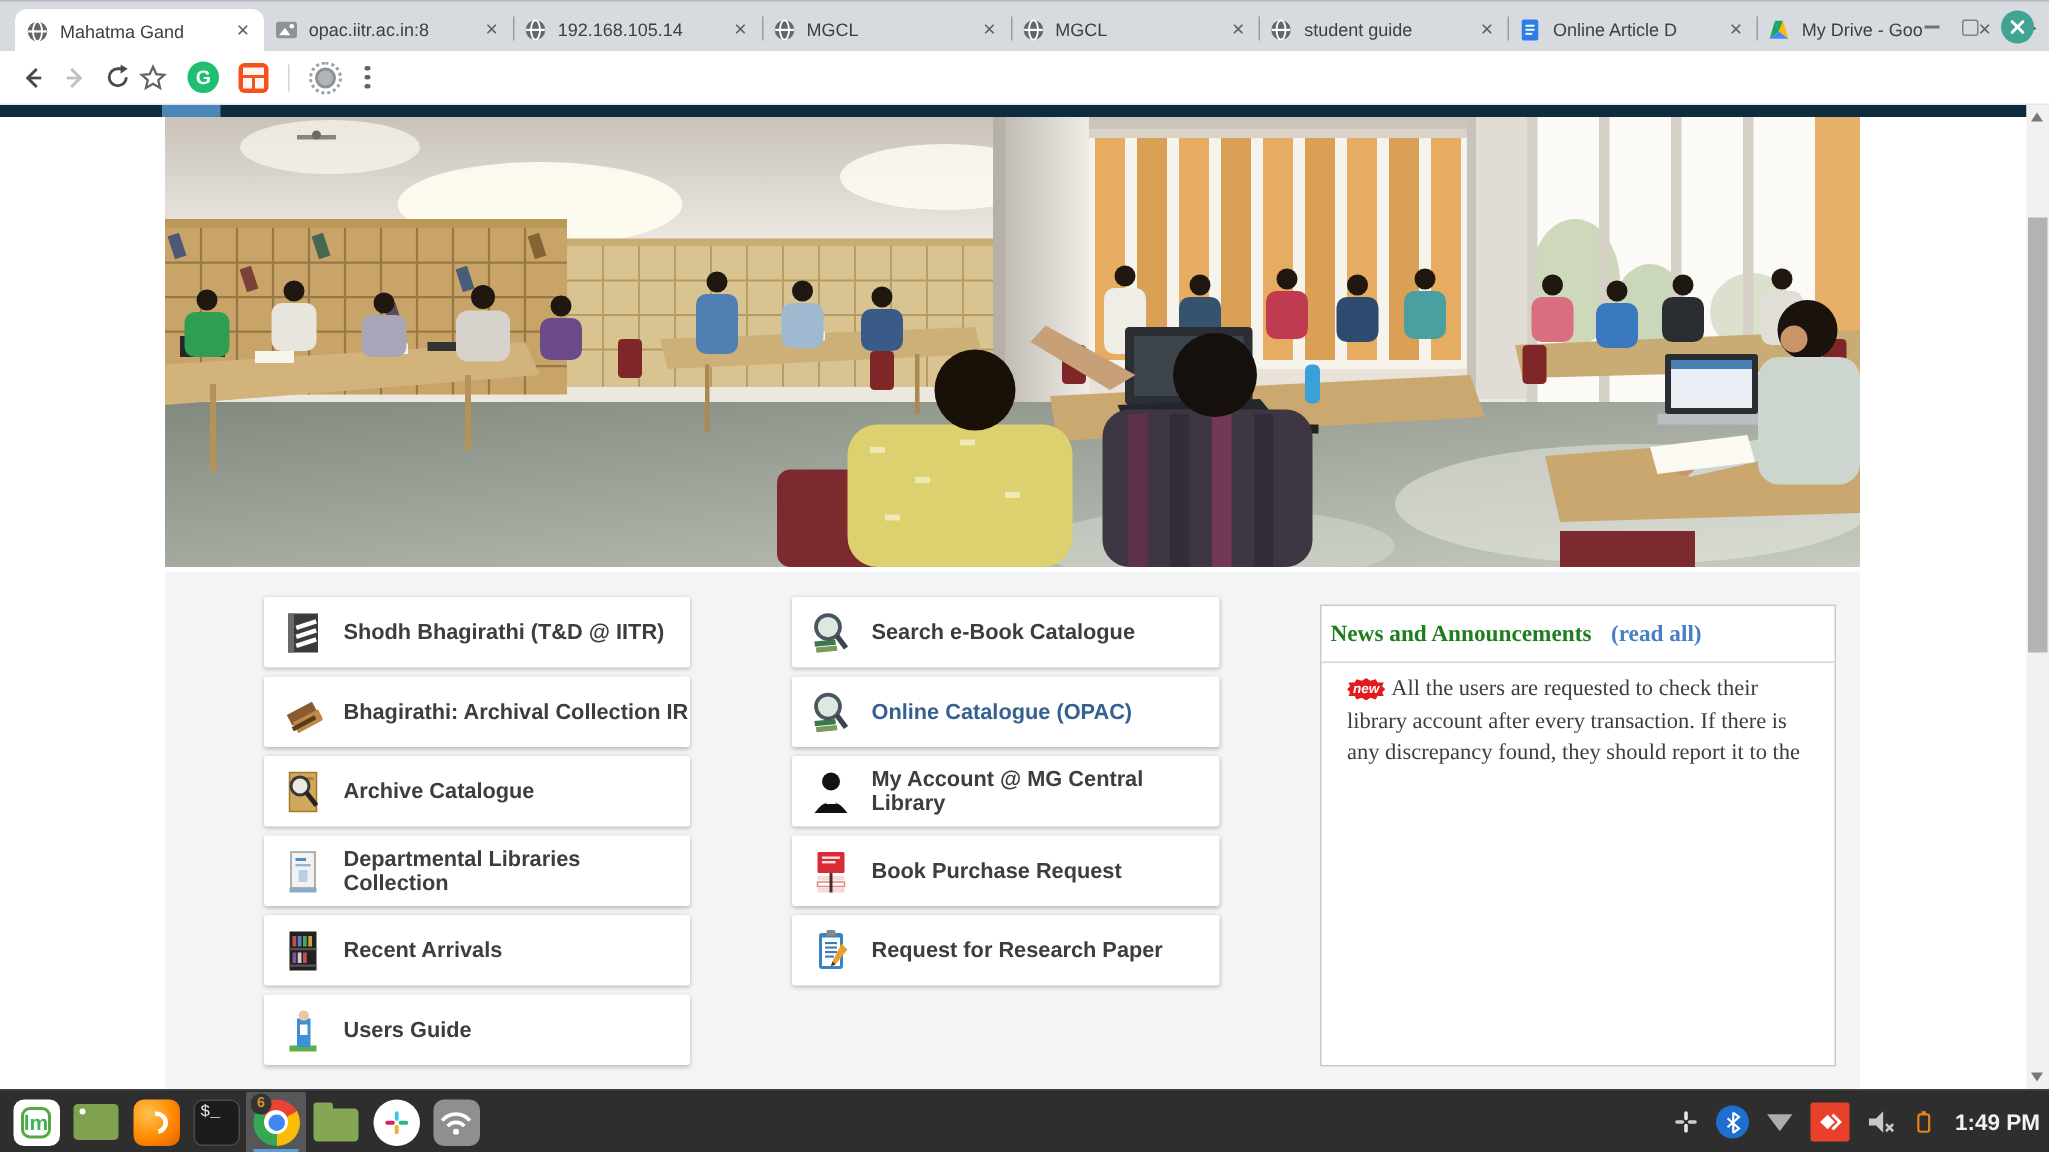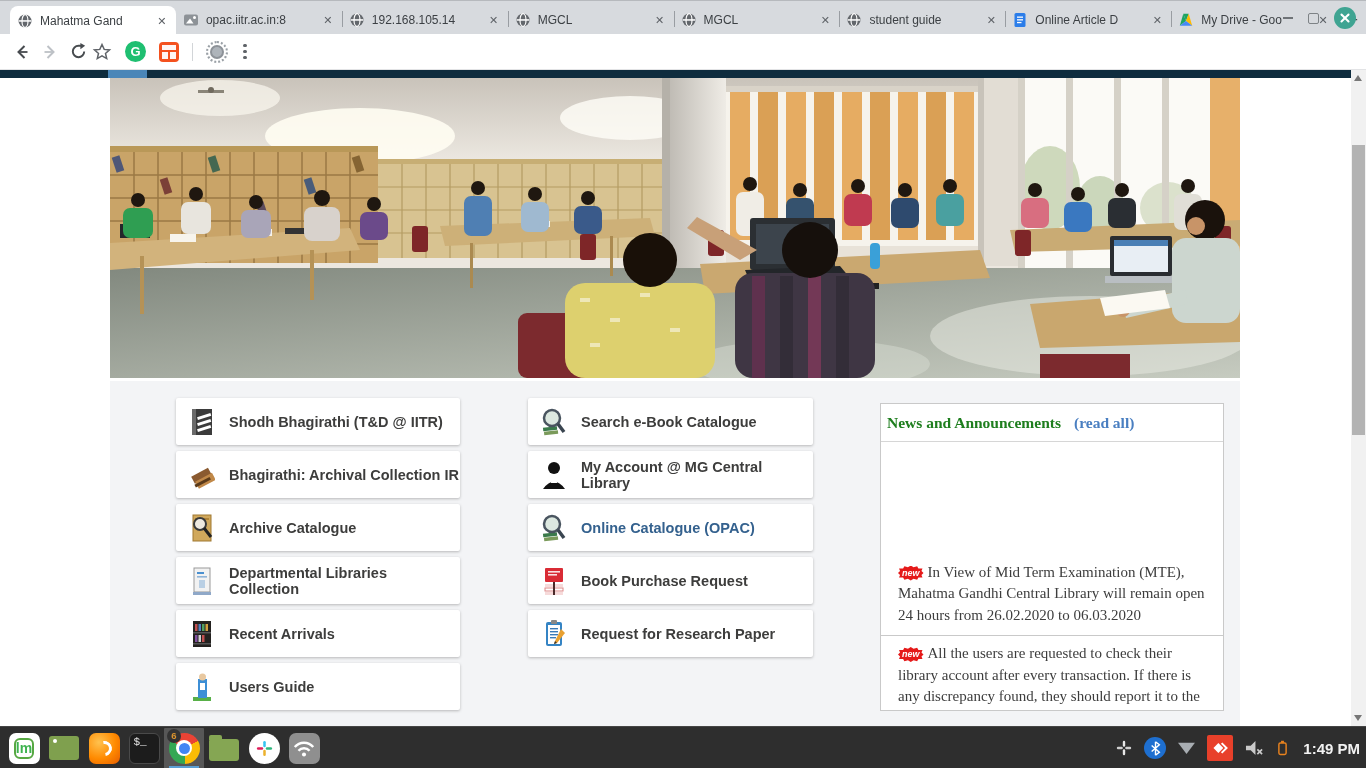--- a/index.html
+++ b/index.html
@@ -564,37 +564,37 @@
             <rect x="3" y="24" width="14" height="3.5" fill="#7a9a5a" transform="rotate(-6 10 25)"></rect>
             <circle cx="11" cy="11" r="8" fill="#dce8e0" stroke="#4a5560" stroke-width="2.5"></circle>
             <line x1="17" y1="17" x2="23" y2="25" stroke="#3a4550" stroke-width="3.5"></line>
           </svg>
         </span>
       <span class="card-label">Search e-Book Catalogue</span>
     </div>
     <div class="card">
       <span class="ci">
           <svg viewBox="0 0 26 30">
-            <circle cx="13" cy="8" r="6" fill="#111"></circle>
-            <path d="M2 29 Q13 14 24 29 Z" fill="#111"></path>
-            <polygon points="13,18 9.5,23 16.5,23" fill="#fff"></polygon>
-          </svg>
-        </span>
-      <span class="card-label">My Account @ MG Central Library</span>
-    </div>
-    <div class="card">
-      <span class="ci">
-          <svg viewBox="0 0 26 30">
             <rect x="2" y="20" width="14" height="3.5" fill="#3a7a4a" transform="rotate(-6 9 21)"></rect>
             <rect x="3" y="24" width="14" height="3.5" fill="#7a9a5a" transform="rotate(-6 10 25)"></rect>
             <circle cx="11" cy="11" r="8" fill="#dce8e0" stroke="#4a5560" stroke-width="2.5"></circle>
             <line x1="17" y1="17" x2="23" y2="25" stroke="#3a4550" stroke-width="3.5"></line>
           </svg>
         </span>
       <span class="card-label blue">Online Catalogue (OPAC)</span>
+    </div>
+    <div class="card">
+      <span class="ci">
+          <svg viewBox="0 0 26 30">
+            <circle cx="13" cy="8" r="6" fill="#111"></circle>
+            <path d="M2 29 Q13 14 24 29 Z" fill="#111"></path>
+            <polygon points="13,18 9.5,23 16.5,23" fill="#fff"></polygon>
+          </svg>
+        </span>
+      <span class="card-label">My Account @ MG Central Library</span>
     </div>
     <div class="card">
       <span class="ci">
           <svg viewBox="0 0 26 30">
             <rect x="4" y="2" width="18" height="14" rx="1" fill="#d92b35"></rect>
             <rect x="7" y="5" width="12" height="1.6" fill="#fff" opacity=".85"></rect>
             <rect x="7" y="8" width="9" height="1.6" fill="#fff" opacity=".85"></rect>
             <rect x="4" y="18" width="18" height="3" fill="#f6dada"></rect>
             <rect x="4" y="22" width="18" height="3" fill="#fff" stroke="#d88"></rect>
             <rect x="4" y="26" width="18" height="3" fill="#f6dada"></rect>
@@ -621,23 +621,20 @@
         </span>
       <span class="card-label">Request for Research Paper</span>
     </div>
   </div>
 
   <div class="news">
     <div class="news-hd">
       <span class="news-title">News and Announcements</span>
       <span class="news-readall">(read all)</span>
     </div>
-    <div class="news-item1">
-      <div class="news-text"><span class="nbadge">new</span><span>In View of Mid Term Examination (MTE), Mahatma Gandhi Central Library will remain open 24 hours from 26.02.2020 to 06.03.2020</span></div>
-    </div>
     <div class="news-item2">
       <div class="news-text"><span class="nbadge">new</span><span>All the users are requested to check their library account after every transaction. If there is any discrepancy found, they should report it to the</span></div>
     </div>
   </div>
 
   <div class="scrollbar">
     <span class="sb-up"></span>
     <span class="sb-thumb"></span>
     <span class="sb-dn"></span>
   </div>

